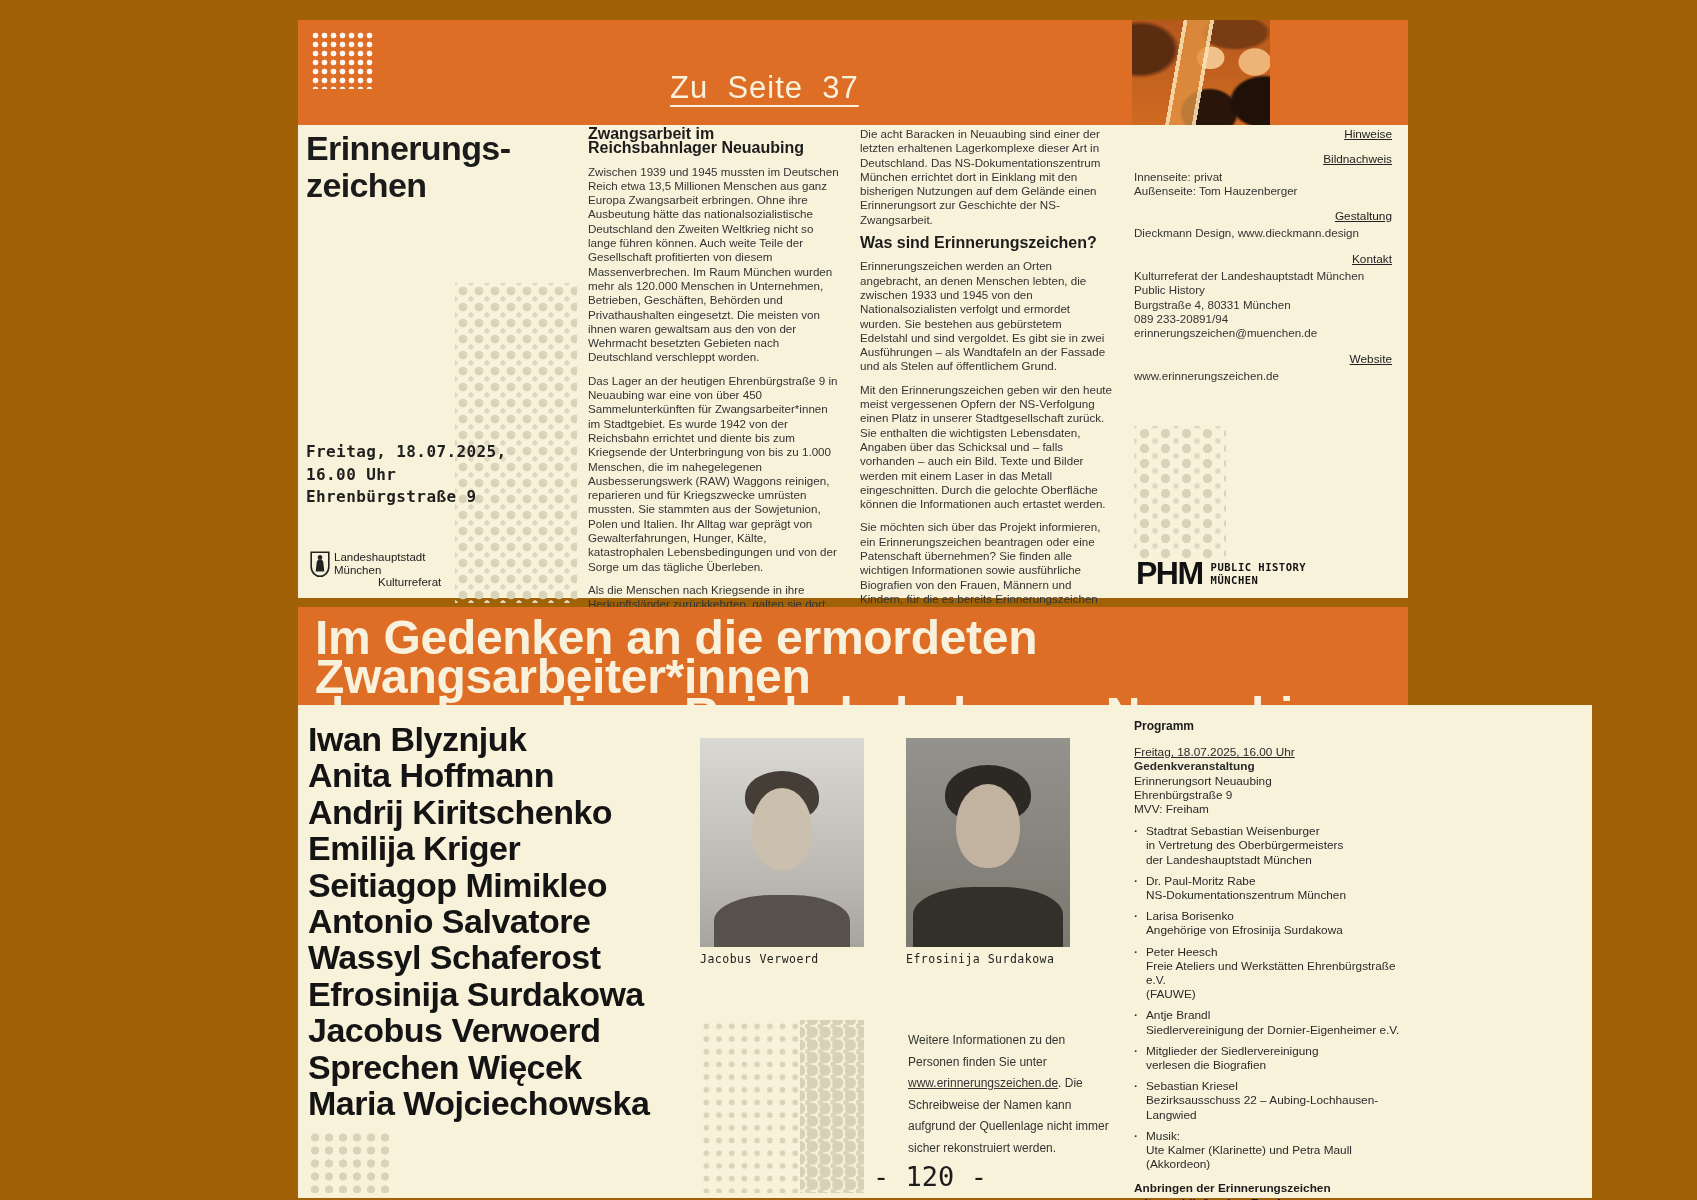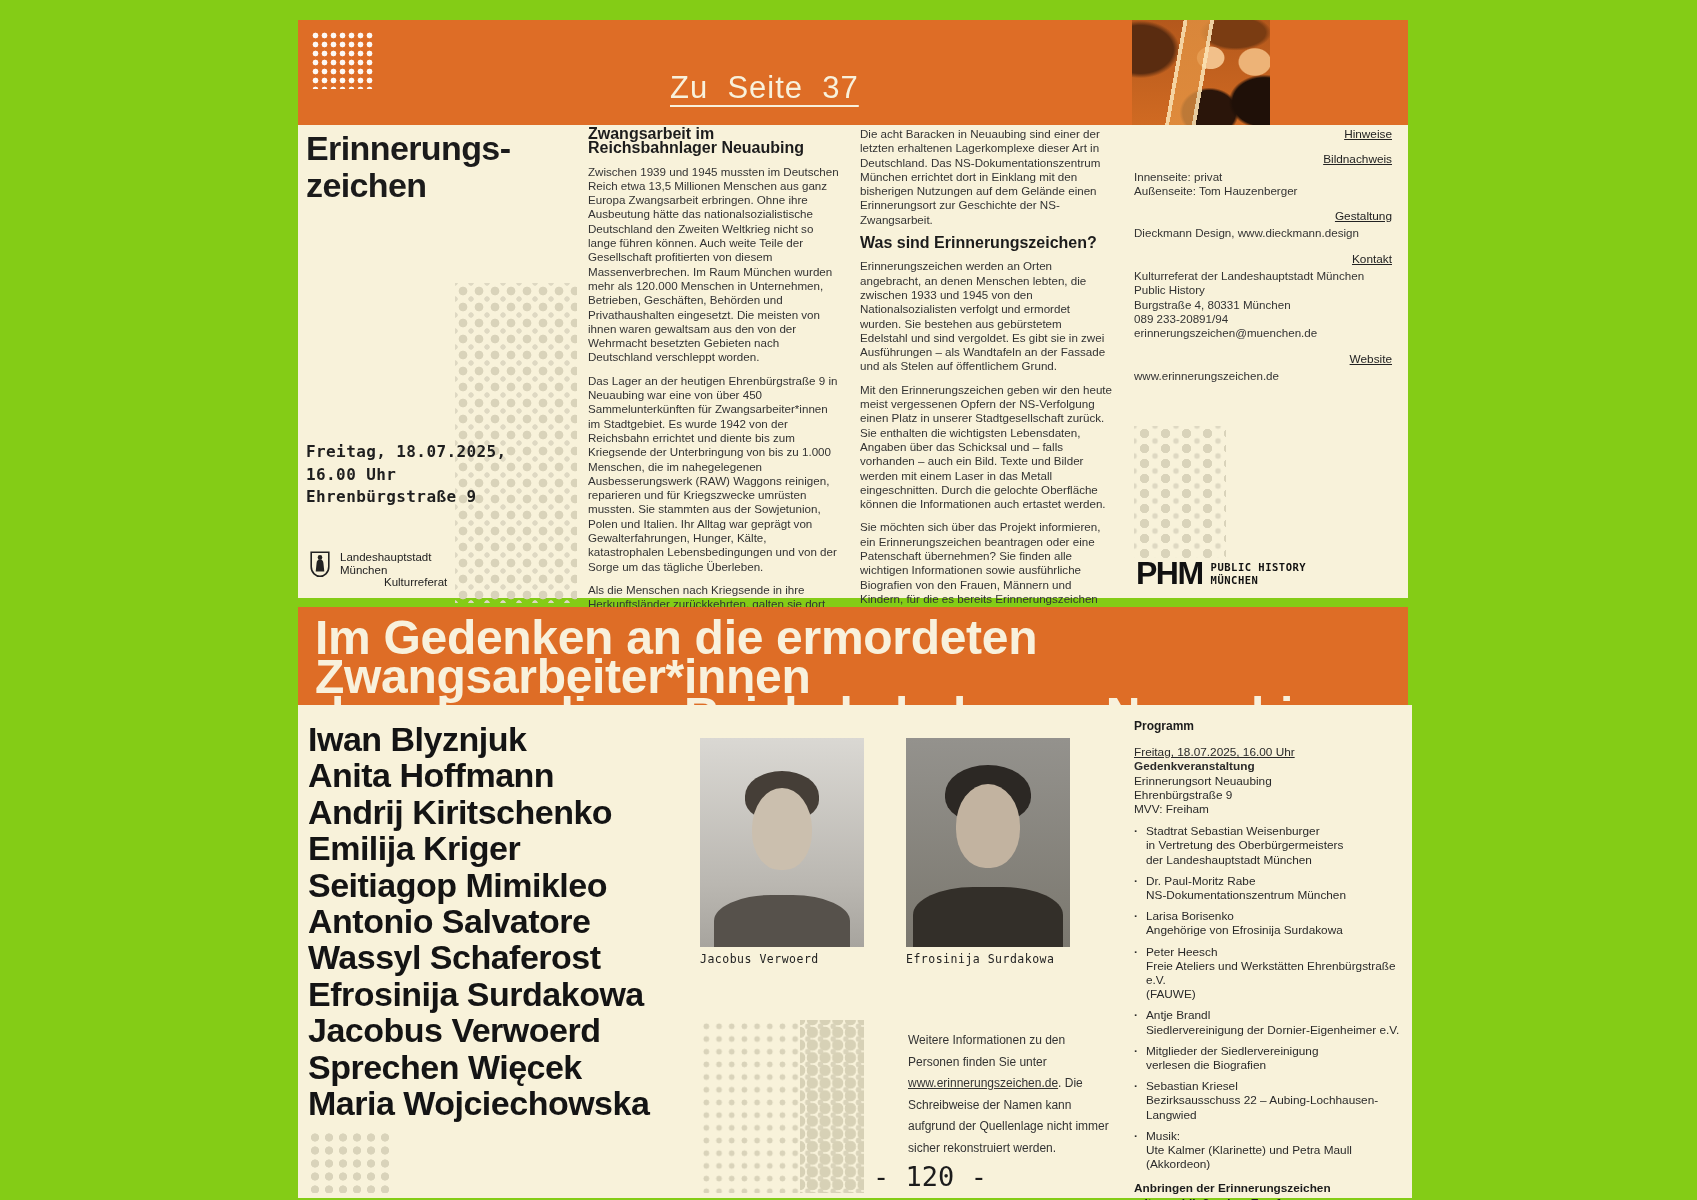--- a/index.html
+++ b/index.html
@@ -1,16 +1,16 @@
 <!DOCTYPE html>
 <html><head>
 <meta charset="utf-8">
 <style>
   html,body { margin:0; padding:0; background:#ffffff; }
-  .canvas { position:relative; width:1697px; height:1200px; background:#84cc16; overflow:hidden;
+  .canvas { position:relative; width:1697px; height:1200px; background:#a16207; overflow:hidden;
             font-family:"Liberation Sans", sans-serif; color:#2e2e2e; }
   .pre { white-space:pre-line; }
 
   
   .top-panel { position:absolute; left:298px; top:20px; width:1110px; height:578px; background:#F8F2DA; }
   .masthead { position:absolute; left:0; top:0; width:100%; height:105px; background:#DE6D26; }
   .dots-header { position:absolute; left:13px; top:11px; width:64px; height:58px;
       background-image: radial-gradient(circle, rgba(255,255,255,.95) 2.6px, transparent 3.2px);
       background-size:9px 9px; }
   .jump-link { position:absolute; left:372px; top:50px; color:#F8F1DC; font-size:31px; font-weight:500;
@@ -29,21 +29,21 @@
 
   .top-body { position:absolute; left:0; top:105px; width:100%; height:473px; }
 
   .title-block { position:absolute; left:8px; top:5px; width:300px; z-index:2; }
   .title-black, .title-orange { display:block; font-size:34px; line-height:37px; font-weight:700;
       letter-spacing:-0.6px; white-space:pre-line; }
   .title-black { color:#1b1b1b; }
   .title-orange { color:#DE6D26; }
   .event-lines { position:absolute; left:8px; top:316px; z-index:2; font-family:"DejaVu Sans Mono", monospace;
       font-size:16px; font-weight:700; line-height:22.5px; letter-spacing:0.4px; color:#1f1f1f; }
-  .city-logo { position:absolute; left:12px; top:426px; display:flex; gap:10px; align-items:flex-start; z-index:2; }
+  .city-logo { position:absolute; left:12px; top:426px; display:flex; gap:4px; align-items:flex-start; z-index:2; }
   .city-text { font-size:11.5px; line-height:12.5px; color:#222; }
   .city-text .bold { font-weight:400;margin-left:44px; }
   .dots-title { position:absolute; left:157px; top:158px; width:122px; height:320px; z-index:0;
       background-image:
         radial-gradient(circle, #D9D3BA 4px, transparent 4.7px),
         radial-gradient(circle, #DED8C2 2.4px, transparent 3px);
       background-size:16px 16px, 16px 16px; background-position:0 0, 8px 8px; }
 
   .col { position:absolute; top:2px; width:252px; font-size:11.6px; line-height:14.3px; color:#333; }
   .col p { margin:0 0 9px; }
@@ -64,21 +64,21 @@
   .phm-abbr { font-size:32px; font-weight:900; letter-spacing:-1.5px; line-height:27px; color:#111; }
   .phm-lines { font-family:"DejaVu Sans Mono", monospace; font-size:10.5px; font-weight:700;
       line-height:13px; letter-spacing:0.5px; color:#111; padding-top:1px; }
 
   
   .banner { position:absolute; left:298px; top:607px; width:1110px; height:98px; background:#DE6D26;
       box-sizing:border-box; padding:12px 0 0 17px; color:#F8F1DC; font-size:48px; font-weight:700;
       line-height:38.5px; letter-spacing:-0.3px; }
 
   
-  .bottom-panel { position:absolute; left:298px; top:705px; width:1114px; height:493px; background:#F8F2DA; }
+  .bottom-panel { position:absolute; left:298px; top:705px; width:1294px; height:493px; background:#F8F2DA; }
   .names { position:absolute; left:10px; top:16px; z-index:2; }
   .victim-name { font-size:34px; font-weight:700; letter-spacing:-0.5px; line-height:36.4px; color:#141414; }
   .dots-names { position:absolute; left:10px; top:426px; width:86px; height:62px;
       background-image: radial-gradient(circle, #D9D3BA 3.8px, transparent 4.4px);
       background-size:14px 13px; }
 
   .photo { position:absolute; top:33px; width:164px; height:209px; overflow:hidden; }
   .photo-1 { left:402px; background:linear-gradient(180deg,#dad8d3,#bab7b1 70%,#a7a49e); }
   .photo-2 { left:608px; background:linear-gradient(180deg,#94928d,#7b786f); }
   .photo .hair { position:absolute; left:50%; transform:translateX(-50%); }

